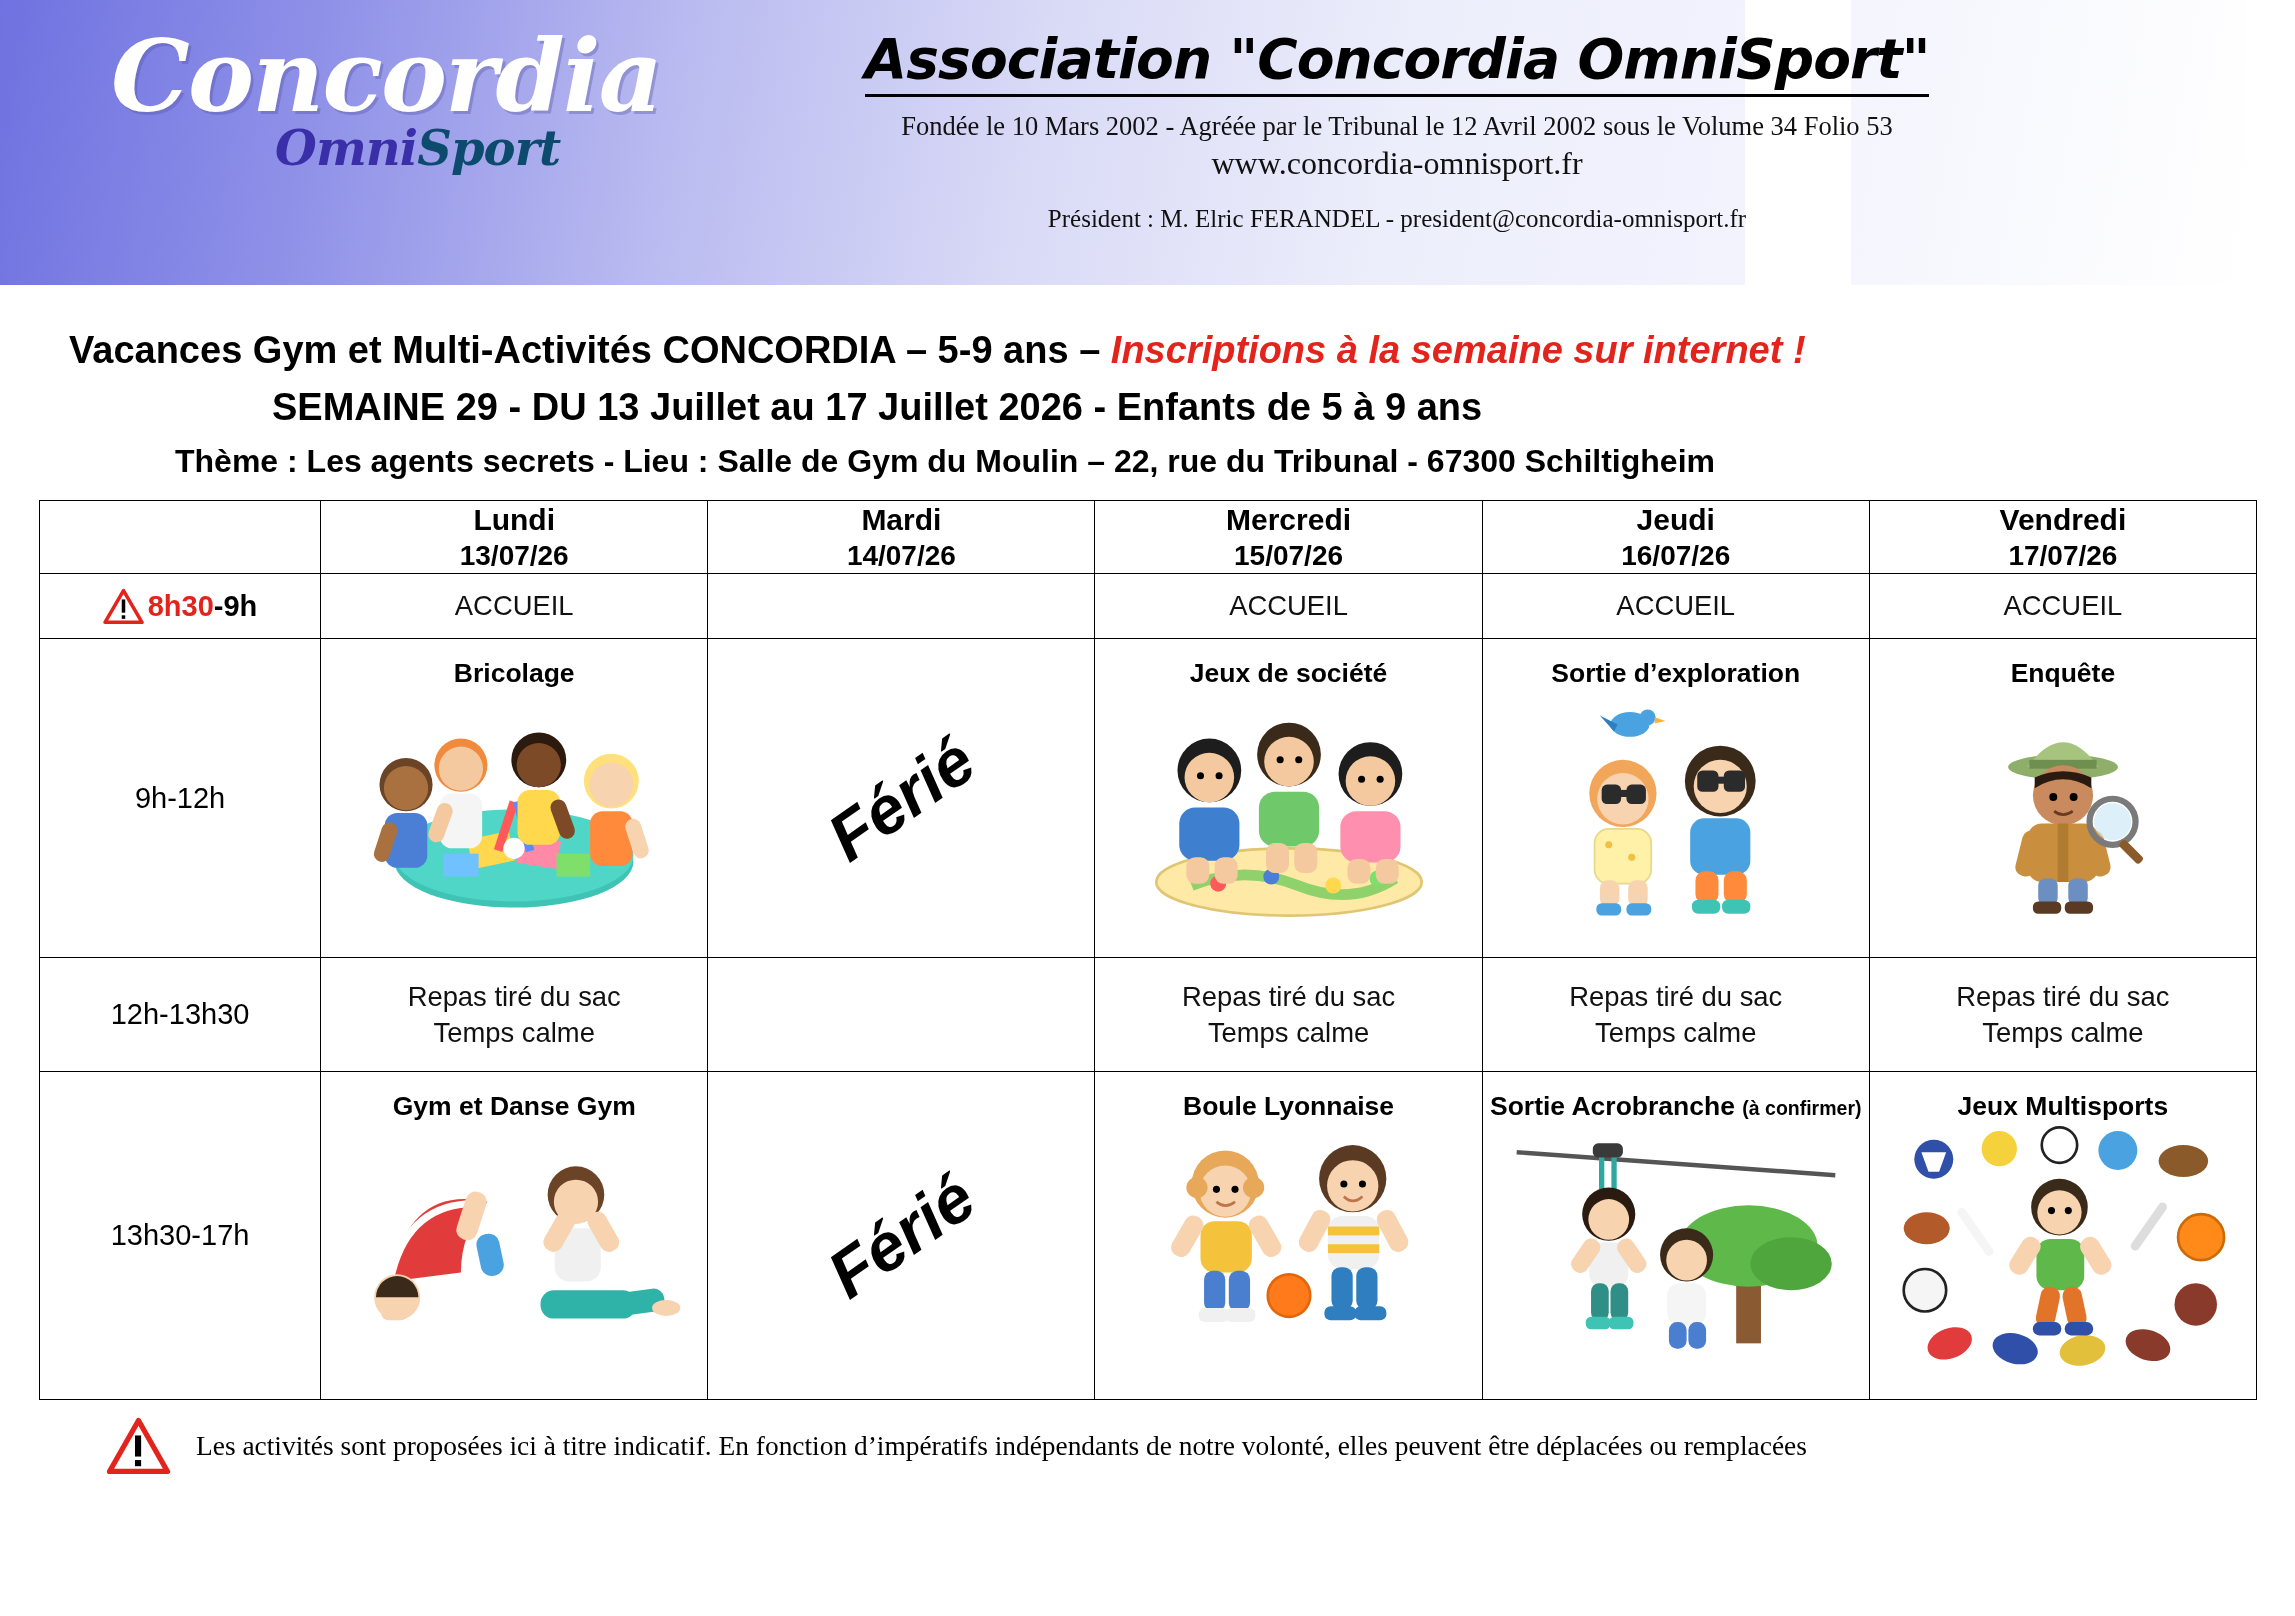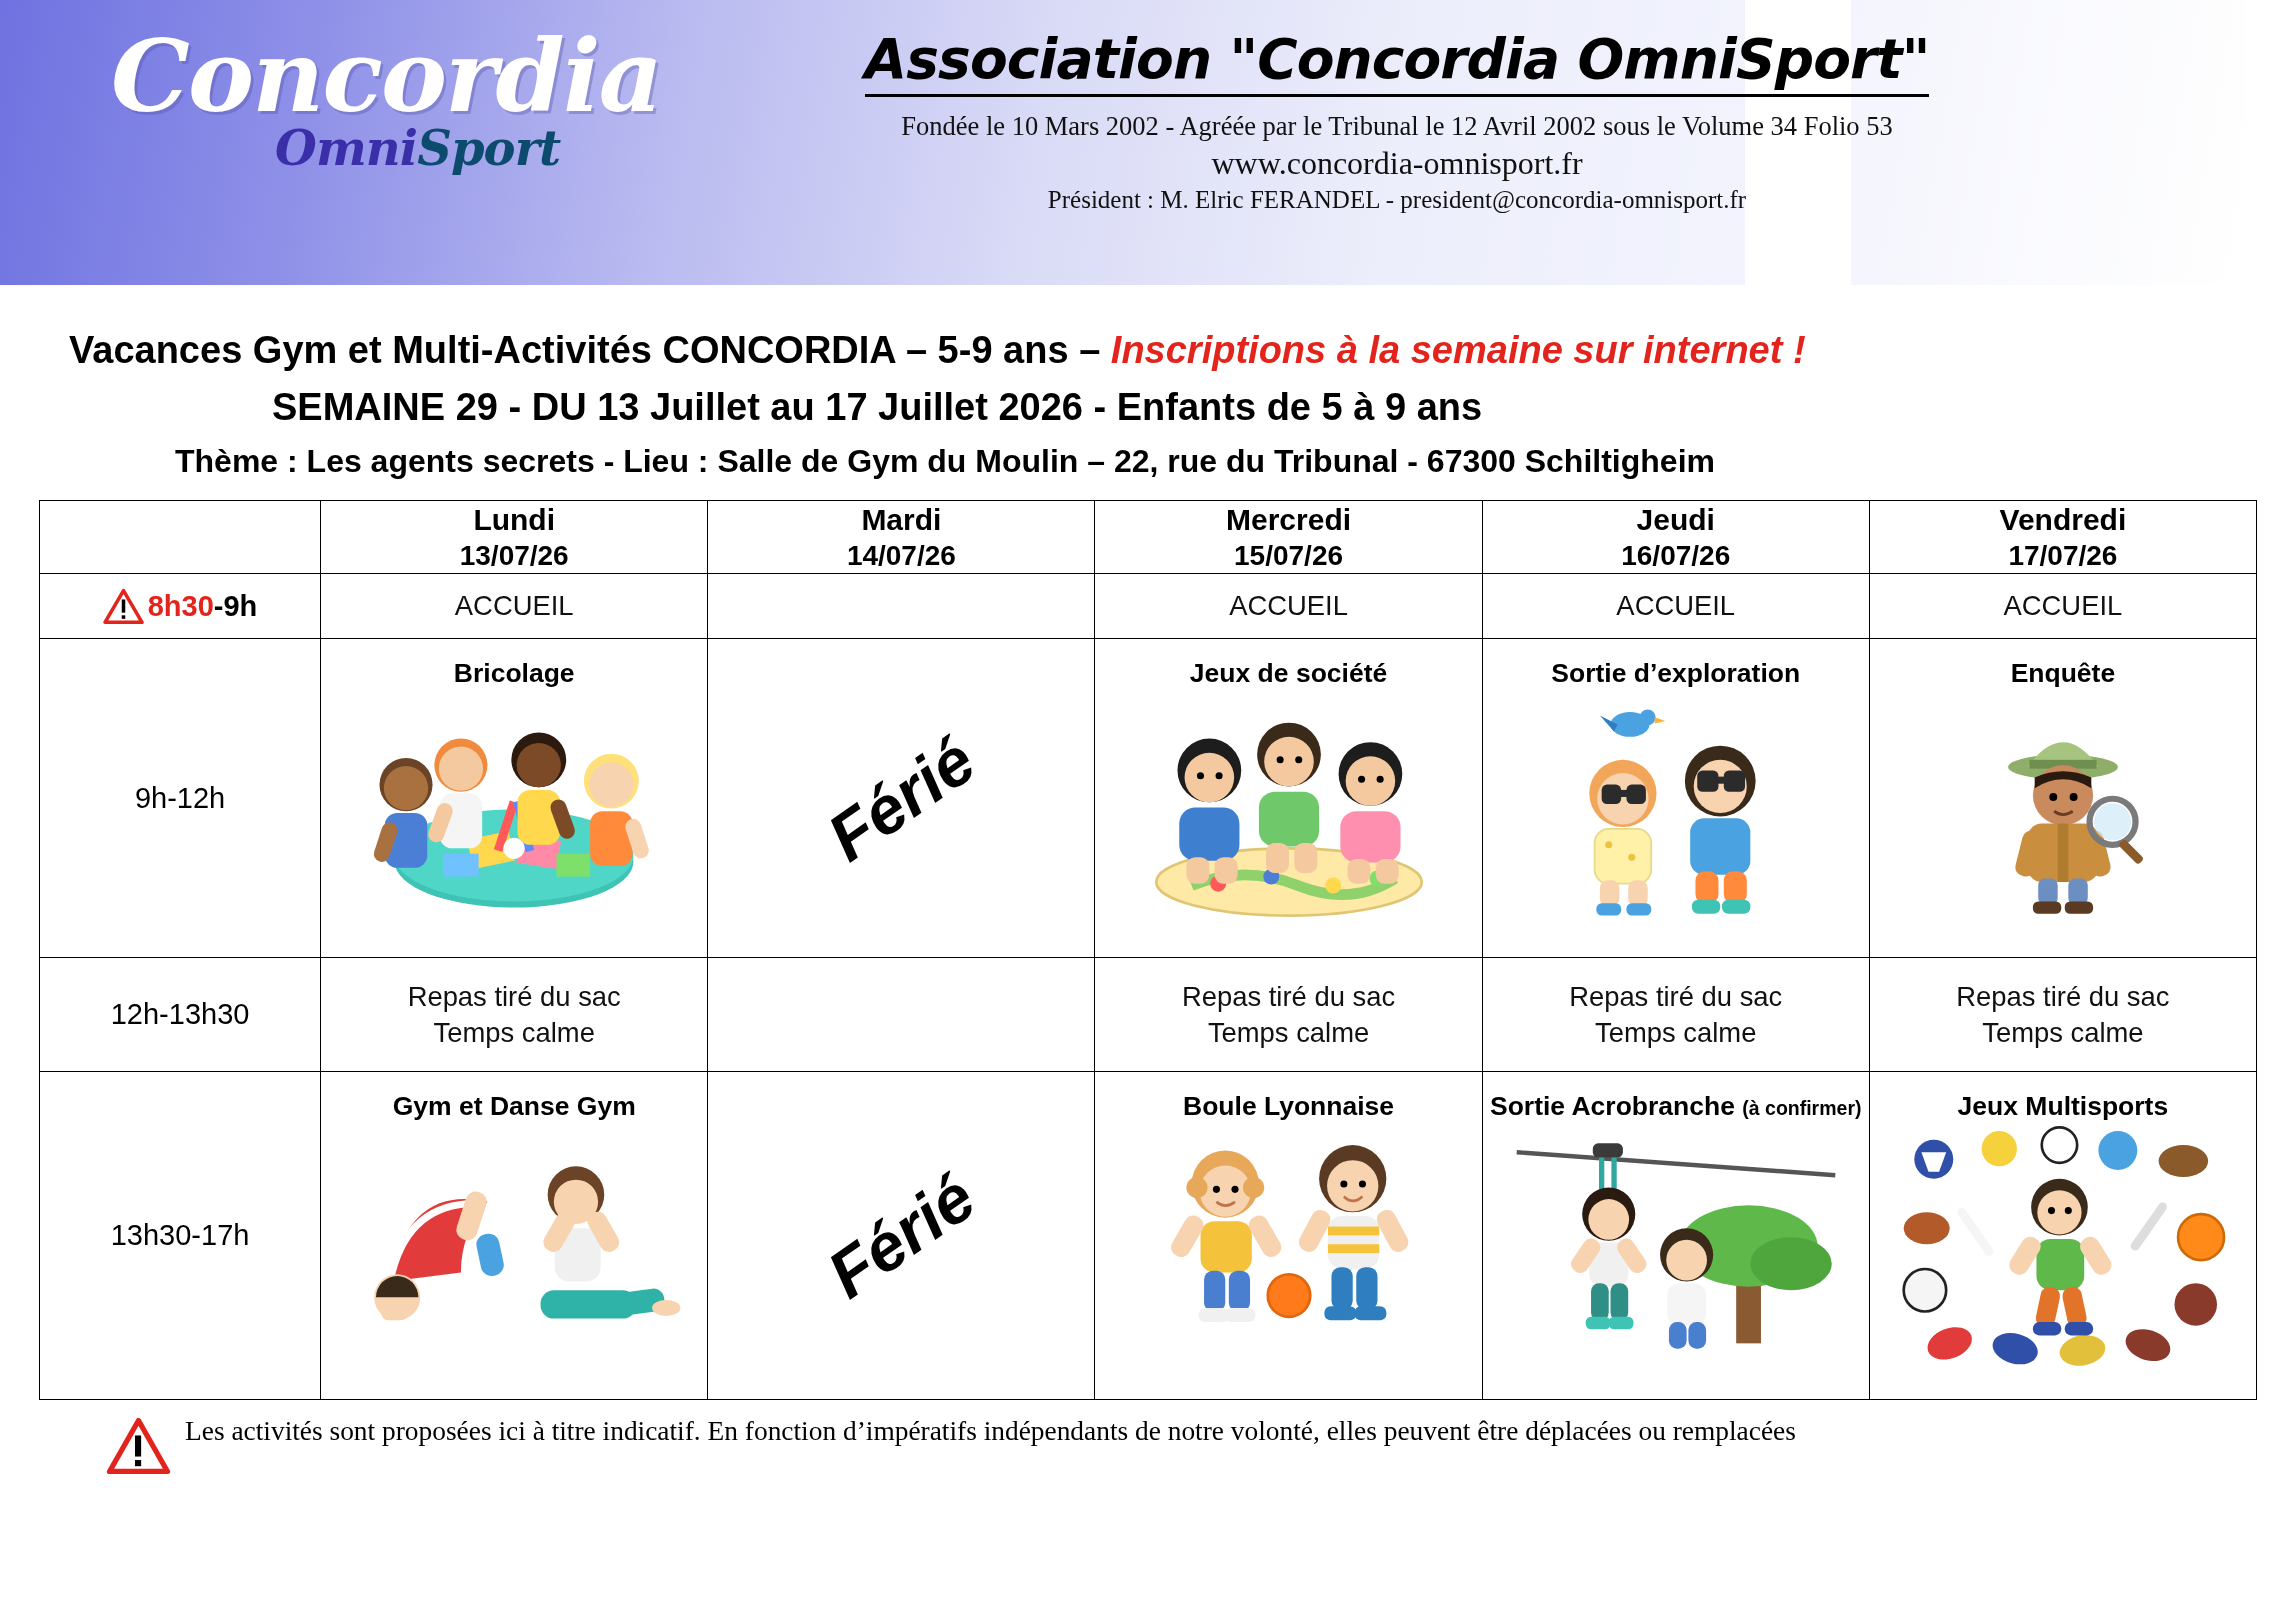--- a/index.html
+++ b/index.html
@@ -89,21 +89,21 @@
   .assoc-web {
     font-family: "Liberation Serif", serif;
     font-size: 32px;
     color: #111111;
     margin-top: 3px;
   }
   .assoc-pres {
     font-family: "Liberation Serif", serif;
     font-size: 25px;
     color: #111111;
-    margin-top: 4px;
+    margin-top: 23px;
   }
 
   
   .titles {
     margin-top: 37px;
     text-align: left;
     padding-left: 69px;
   }
   .title-1 {
     font-size: 38px;
@@ -233,21 +233,22 @@
     overflow: hidden;
   }
   .illus-af { height: 265px; }
   .illus svg { display: block; margin: 0 auto; }
 
   
   .footer {
     margin-top: 16px;
     padding-left: 106px;
     display: flex;
-    gap: 14px;
+    align-items: center;
+    gap: 25px;
   }
   .footer-text {
     font-family: "Liberation Serif", serif;
     font-size: 27.4px;
     color: #000;
   }
   .ta-mid { vertical-align: middle; }
 </style>
 </head>
 <body>

